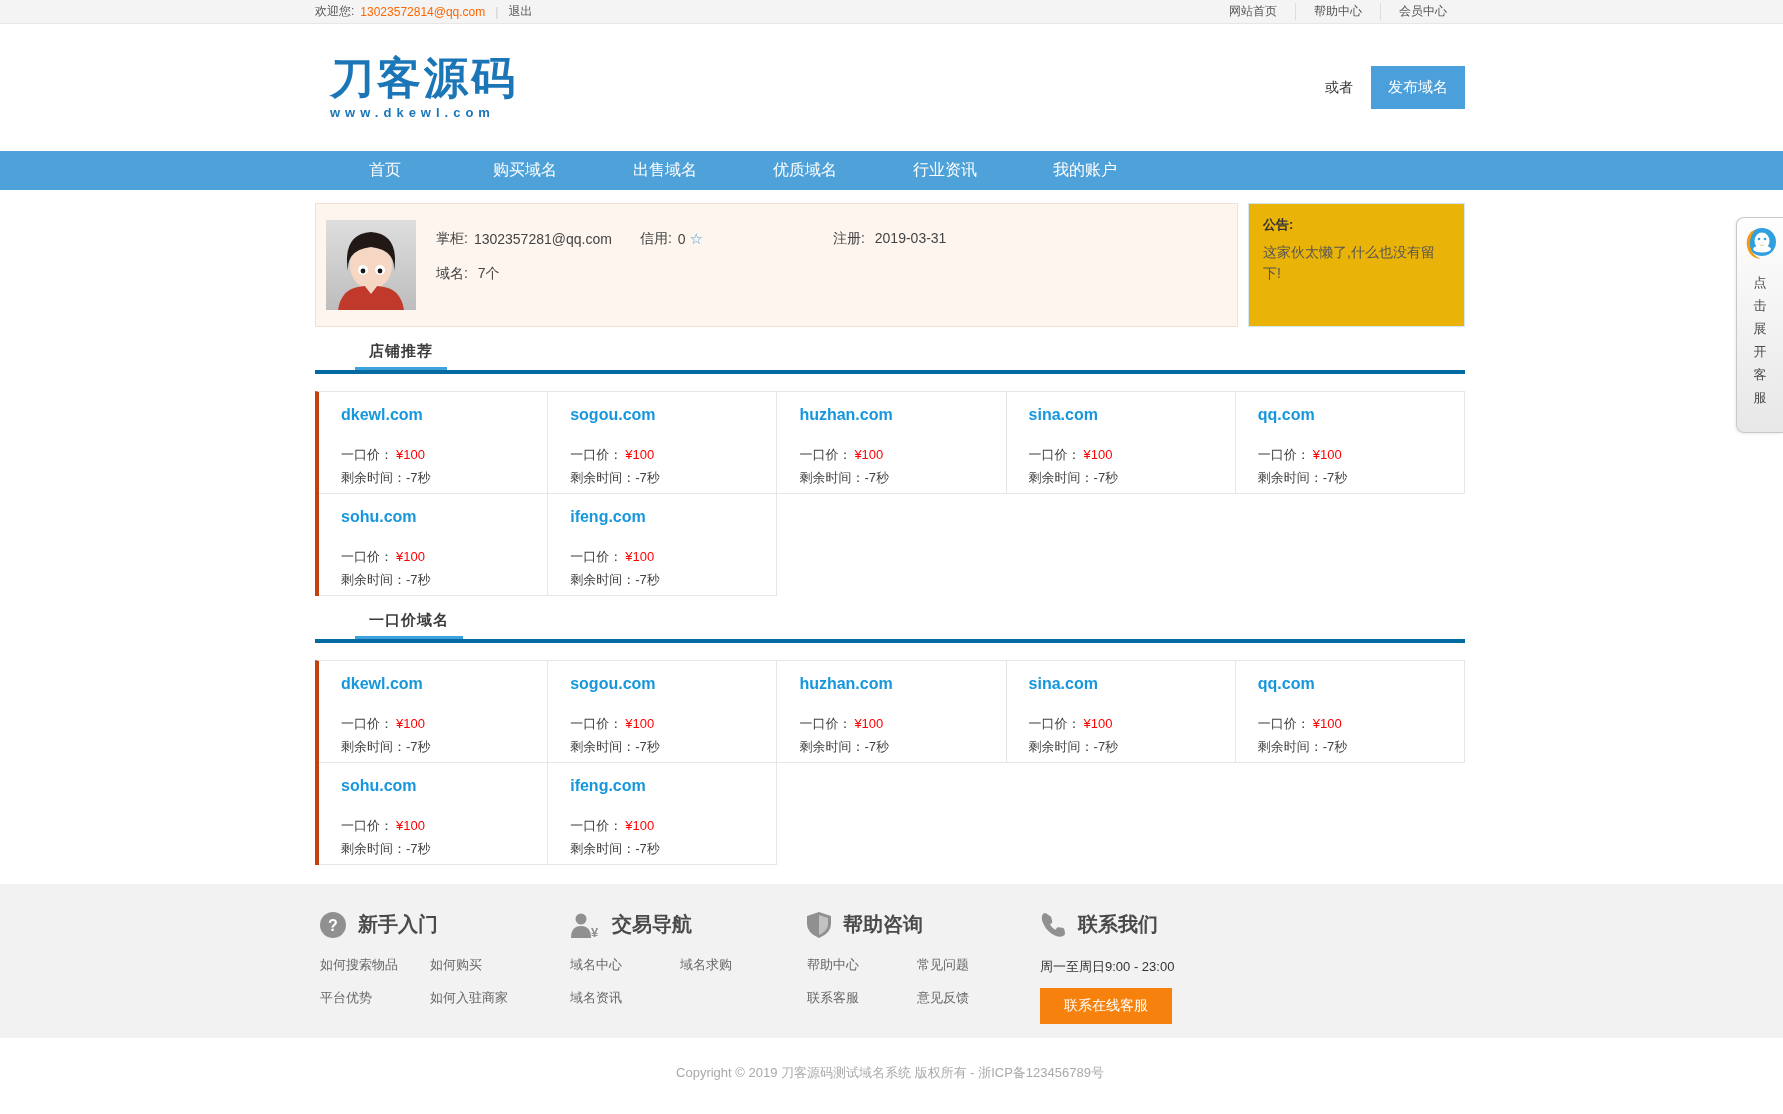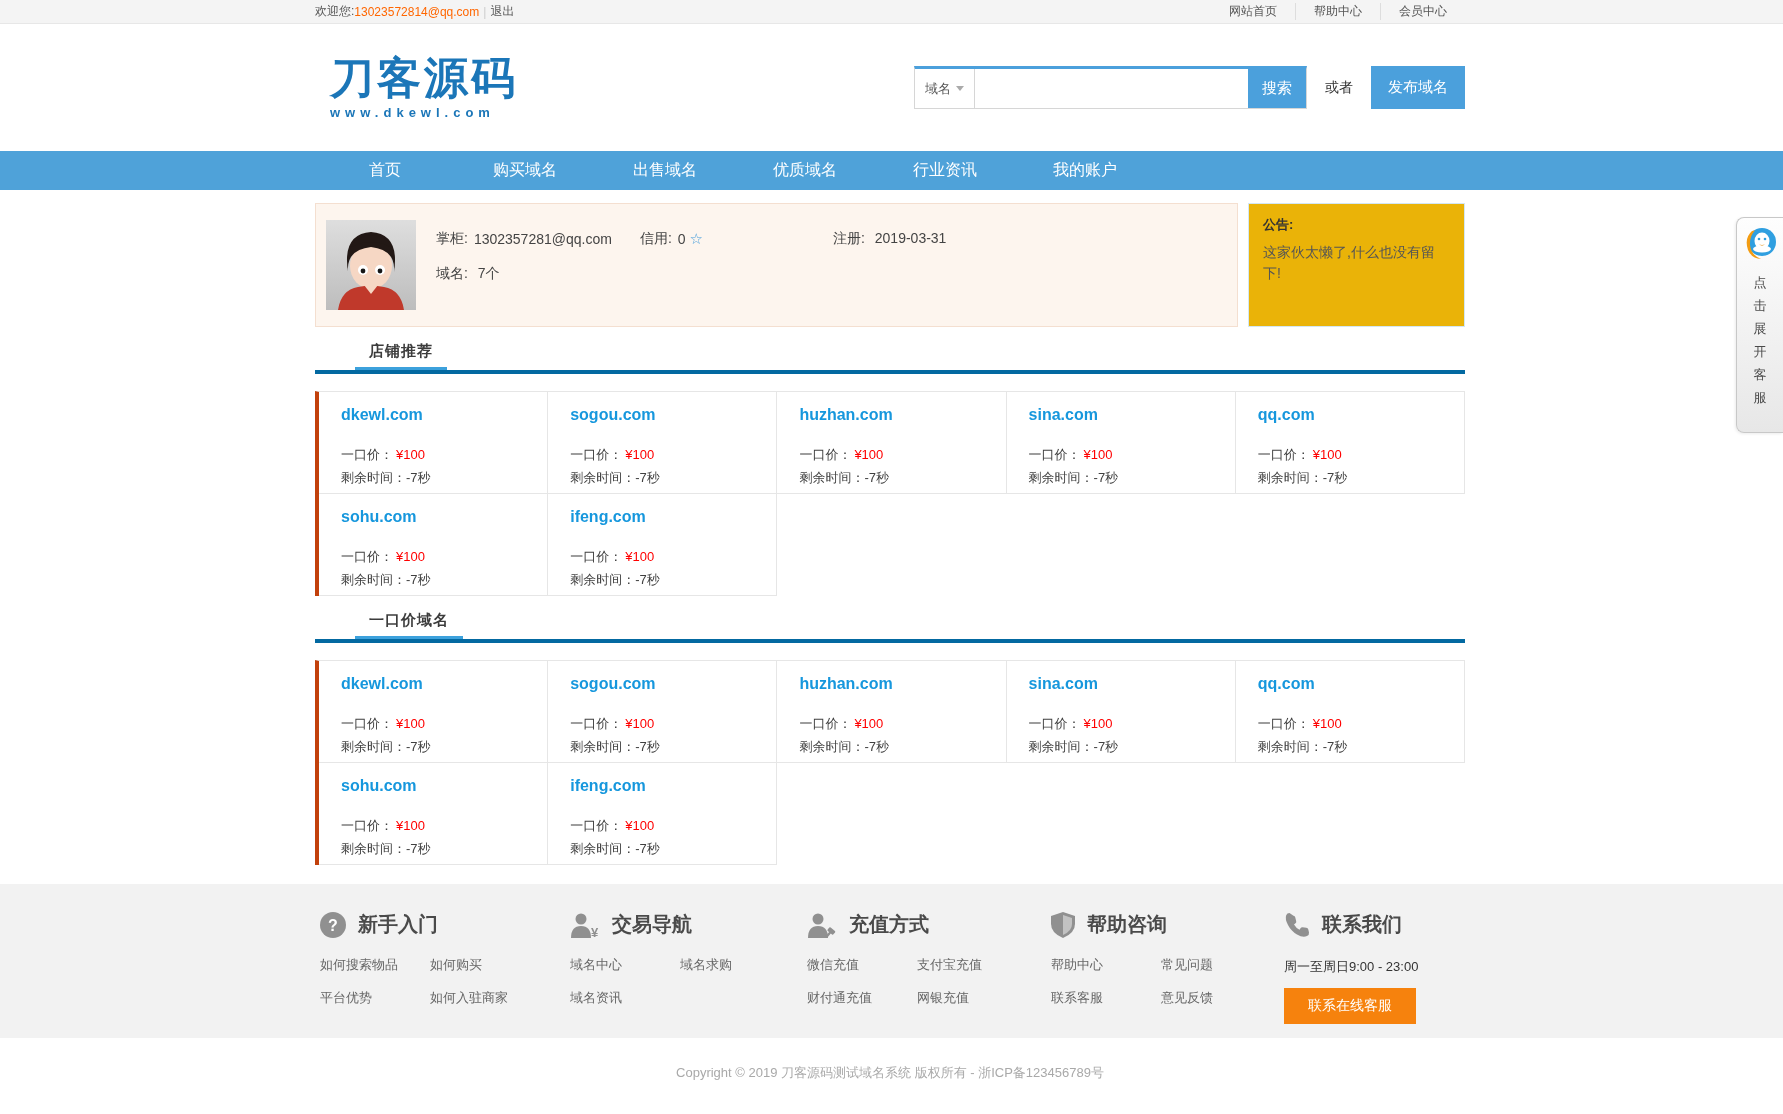--- a/index.html
+++ b/index.html
@@ -6,21 +6,21 @@
   html,body { margin:0; padding:0; }
   body {
     width:1783px; min-height:1114px; position:relative; background:#fff;
     font-family:"Liberation Sans","DejaVu Sans",sans-serif; color:#333;
   }
   .container { width:1150px; margin-left:315px; }
 
   
   .topbar { height:24px; background:#f4f4f4; border-bottom:1px solid #e7e7e7; font-size:12px; color:#555; }
   .topbar-inner { display:flex; justify-content:space-between; align-items:center; height:100%; }
-  .topbar-left { display:flex; align-items:center; }
+  .topbar-left { display:flex; align-items:center; gap:6px; }
   .topbar a { text-decoration:none; color:#555; cursor:pointer; }
   .user-email { color:#ff6600 !important; }
   .tb-sep { color:#ccc; margin:0 4px; }
   .topbar-right { display:flex; align-items:center;font-family:Liberation Mono, monospace; }
   .topbar-right .top-link { padding:0 18px; }
   .topbar-right .top-link + .top-link { border-left:1px solid #ddd; }
 
   
   .header-inner { display:flex; align-items:center; justify-content:space-between; height:127px; }
   .logo { margin-left:15px; cursor:pointer; }
@@ -101,28 +101,20 @@
   </div>
 </div>
 
 <div class="header">
   <div class="container header-inner">
     <div class="logo">
       <div class="logo-title">刀客源码</div>
       <div class="logo-sub">www.dkewl.com</div>
     </div>
     <div class="search-area">
-      <div class="search-group">
-        <div class="search-select">
-          <span>域名</span>
-          <span class="chev"></span>
-        </div>
-        <input class="search-input" placeholder="" style="">
-        <button class="search-btn">搜索</button>
-      </div>
       <span class="or-text">或者</span>
       <button class="publish-btn">发布域名</button>
     </div>
   </div>
 </div>
 
 <div class="navbar">
   <div class="container nav-inner">
 
   <a class="nav-item">首页</a>
@@ -353,40 +345,20 @@
         <span>交易导航</span>
       </div>
       <div class="fcol-links">
 
       <span>域名中心</span>
           <span>域名求购</span>
           <span>域名资讯</span>
         </div>
     </div>
 
-    <div class="fcol fcol3">
-      <div class="fcol-head">
-        <svg width="30" height="26" viewBox="0 0 30 26" xmlns="http://www.w3.org/2000/svg">
-          <circle cx="11" cy="7" r="5.5" fill="#909090"></circle>
-          <path d="M1 26 Q1 14 11 14 Q21 14 21 26 Z" fill="#909090"></path>
-          <g transform="rotate(40 24 19)">
-            <rect x="20.5" y="16.5" width="7.5" height="4.5" rx="1" fill="#909090"></rect>
-            <rect x="23.2" y="20" width="2.2" height="6.5" fill="#909090"></rect>
-          </g>
-        </svg>
-        <span>充值方式</span>
-      </div>
-      <div class="fcol-links">
-
-      <span>微信充值</span>
-          <span>支付宝充值</span>
-          <span>财付通充值</span>
-          <span>网银充值</span>
-        </div>
-    </div>
 
     <div class="fcol fcol4">
       <div class="fcol-head">
         <svg width="24" height="26" viewBox="0 0 24 26" xmlns="http://www.w3.org/2000/svg">
           <path d="M12 0 L24 4 L24 12 Q24 21 12 26 Q0 21 0 12 L0 4 Z" fill="#909090"></path>
           <path d="M12 3 L21 6 L21 12 Q21 19 12 23 Z" fill="#c2c2c2"></path>
         </svg>
         <span>帮助咨询</span>
       </div>
       <div class="fcol-links">

